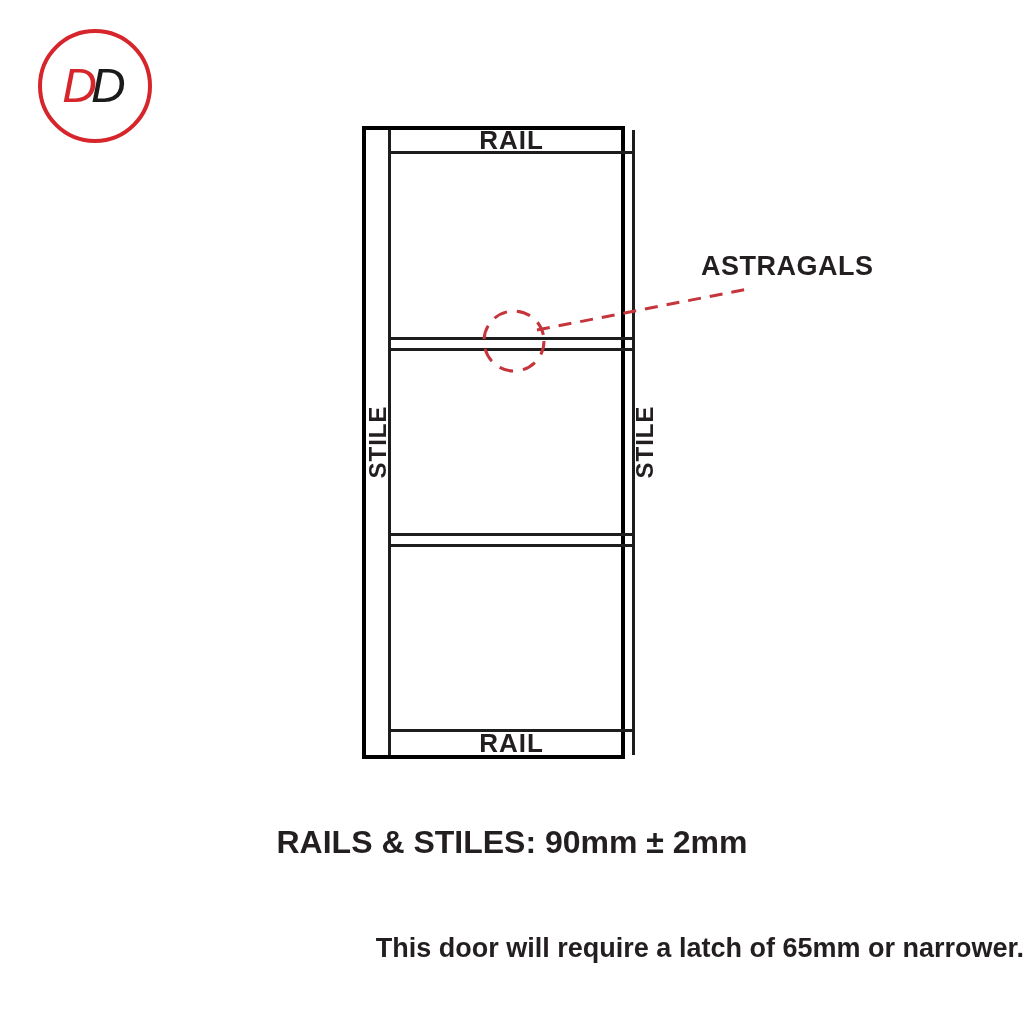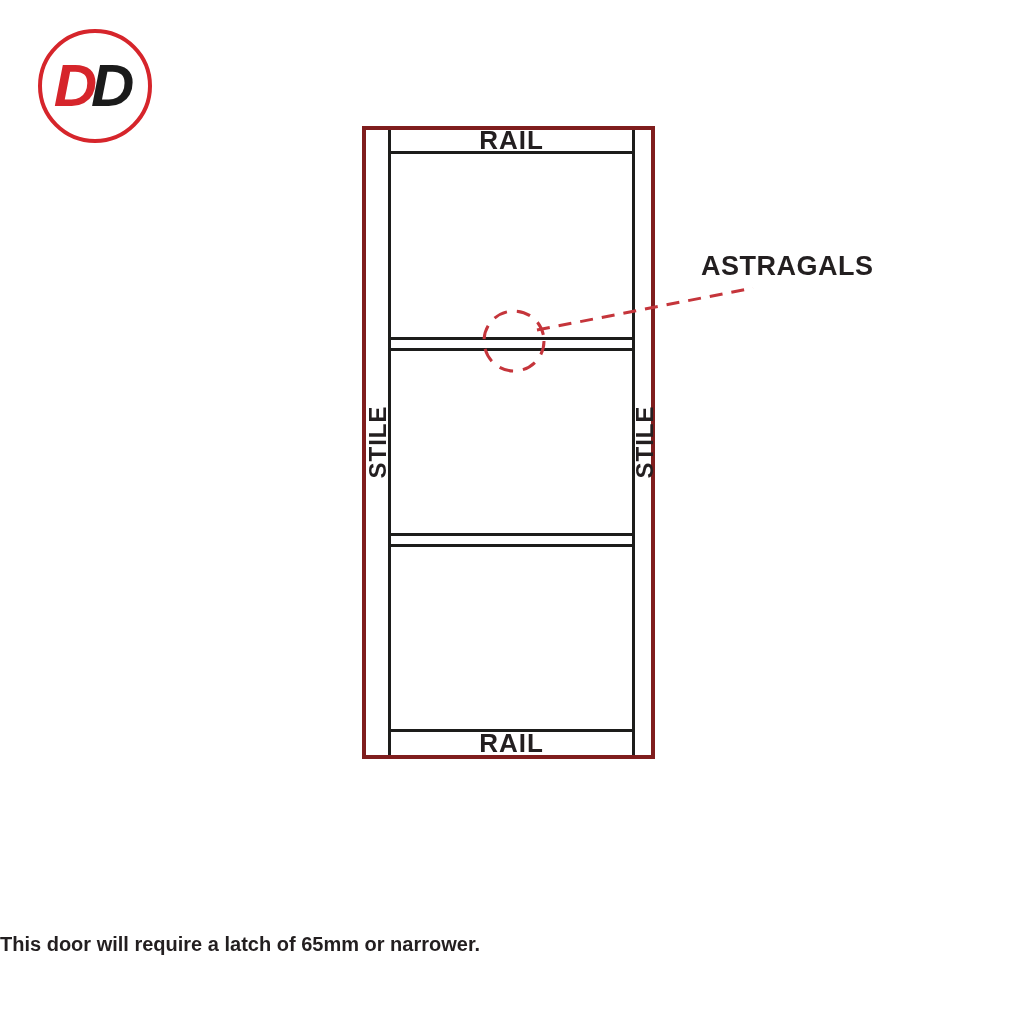--- a/index.html
+++ b/index.html
@@ -14,32 +14,32 @@
 
   
   .logo-circle {
     position: absolute; left: 38px; top: 29px;
     width: 114px; height: 114px;
     border: 4px solid #d6252b; border-radius: 50%;
     display: flex; align-items: center; justify-content: center;
     background: #ffffff;
   }
   .logo-letters {
-    font-style: italic; font-weight: bold;
-    font-size: 60px; letter-spacing: -6px;
+    font-style: italic; font-weight: normal;
+    font-size: 48px; letter-spacing: -6px;
     line-height: 1; padding-right: 8px;
   }
   .logo-letter-1 { color: #d6252b; }
   .logo-letter-2 { color: #1b1b1b; }
 
   
   .door {
     position: absolute; left: 362px; top: 126px;
-    width: 293px; height: 633px;
-    border: 4px solid #7f1d1d;
+    width: 263px; height: 633px;
+    border: 4px solid #000000;
     background: #ffffff;
   }
   .v-line {
     position: absolute; top: 0; bottom: 0; width: 3px;
     background: #1d1d1b;
   }
   .v-line.left  { left: 22px; }
   .v-line.right { left: 266px; }
   .h-line {
     position: absolute; left: 25px; width: 241px; height: 3px;
@@ -85,22 +85,22 @@
 
   
   .specs {
     position: absolute; left: 0; right: 0; top: 824px;
     text-align: center;
     font-size: 32px; font-weight: 600; line-height: 37px;
     color: #231f20;
   }
   .latch-note {
     position: absolute; left: 0; right: 0; top: 933px;
-    text-align: left;
-    font-size: 20px; font-weight: bold;
+    text-align: right;
+    font-size: 27px; font-weight: bold;
     color: #231f20;
   }
 </style>
 </head>
 <body>
 
 <div class="logo-circle">
   <div class="logo-letters">
     <span class="logo-letter-1">D</span><span class="logo-letter-2">D</span>
   </div>
@@ -123,15 +123,16 @@
   <div class="stile-label right">STILE</div>
 </div>
 
 <svg class="callout-svg" viewBox="0 0 1024 1024">
   <circle cx="514" cy="341" r="30" fill="none" stroke="#c5353b" stroke-width="3" stroke-dasharray="14 10"></circle>
   <line x1="537" y1="330" x2="753" y2="288" stroke="#c5353b" stroke-width="3" stroke-dasharray="13 9"></line>
 </svg>
 <div class="astragal-label">ASTRAGALS</div>
 
 <div class="specs">
+  <div>RAILS &amp; STILES: 90mm ± 2mm</div>
 </div>
 
 <div class="latch-note">This door will require a latch of 65mm or narrower.</div>
 
 </body></html>

